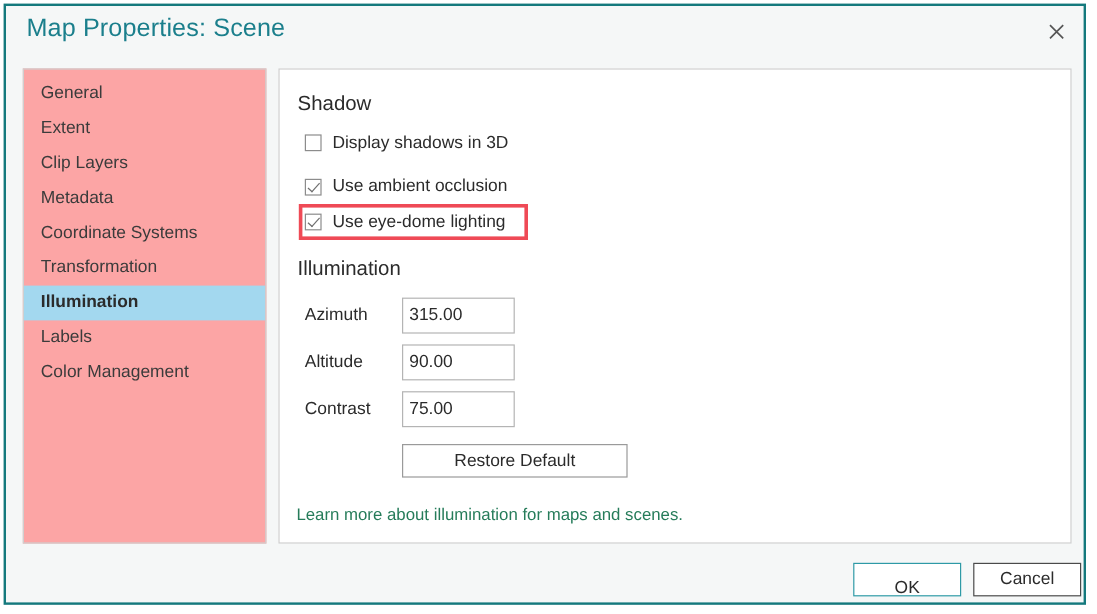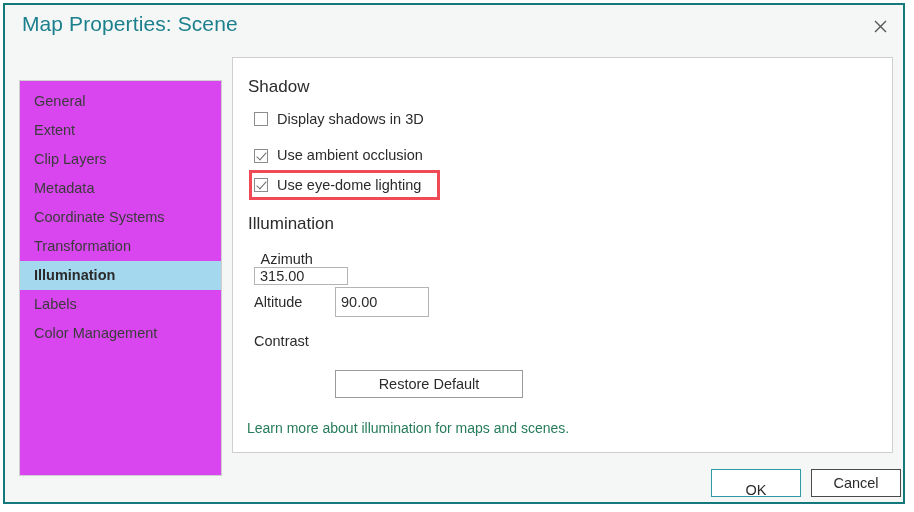--- a/index.html
+++ b/index.html
@@ -58,24 +58,23 @@
   #close-button svg { display: block; }
 
   
   #nav-panel {
     position: absolute;
     left: 14px;
     top: 52px;
     width: 203px;
     height: 396px;
     box-sizing: border-box;
-    background: #d946ef;
+    background: #fca5a5;
     border: 1px solid #cfcfcf;
     overflow: hidden;
-    margin-top: 23px;
   }
   .nav-item {
     height: 29px;
     line-height: 29px;
     padding-left: 14px;
     font-size: 14.5px;
     color: #3b3b3b;
     white-space: nowrap;
     cursor: pointer;
     box-sizing: border-box;
@@ -161,21 +160,21 @@
   }
 
   
   .field-row {
     position: absolute;
     left: 21px;
     height: 24px;
     display: flex;
     align-items: center;
   }
-  #field-azimuth  { top: 193px; flex-direction: column; }
+  #field-azimuth  { top: 193px; }
   #field-altitude { top: 232px; }
   #field-contrast { top: 271px; }
 
   .field-label {
     width: 81px;
     font-size: 14.5px;
     color: #2b2b2b;
     white-space: nowrap;
   }
   .field-input {
@@ -306,20 +305,21 @@
       <input class="field-input" type="text" value="315.00" style="">
     </div>
 
     <div class="field-row" id="field-altitude">
       <span class="field-label">Altitude</span>
       <input class="field-input" type="text" value="90.00" style="">
     </div>
 
     <div class="field-row" id="field-contrast">
       <span class="field-label">Contrast</span>
+      <input class="field-input" type="text" value="75.00" style="">
     </div>
 
     <button id="restore-default-button">Restore Default</button>
 
     <a id="learn-more-link">Learn more about illumination for maps and scenes.</a>
   </div>
 
   <button id="ok-button">OK</button>
   <button id="cancel-button">Cancel</button>
 

